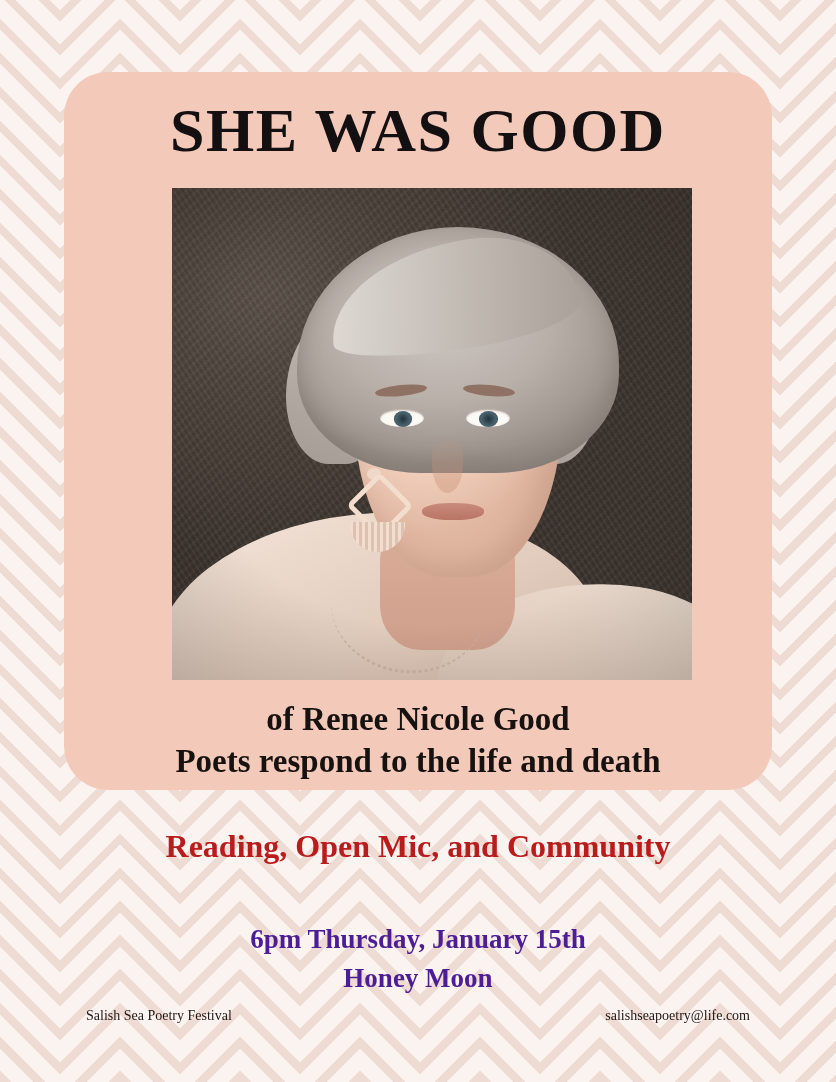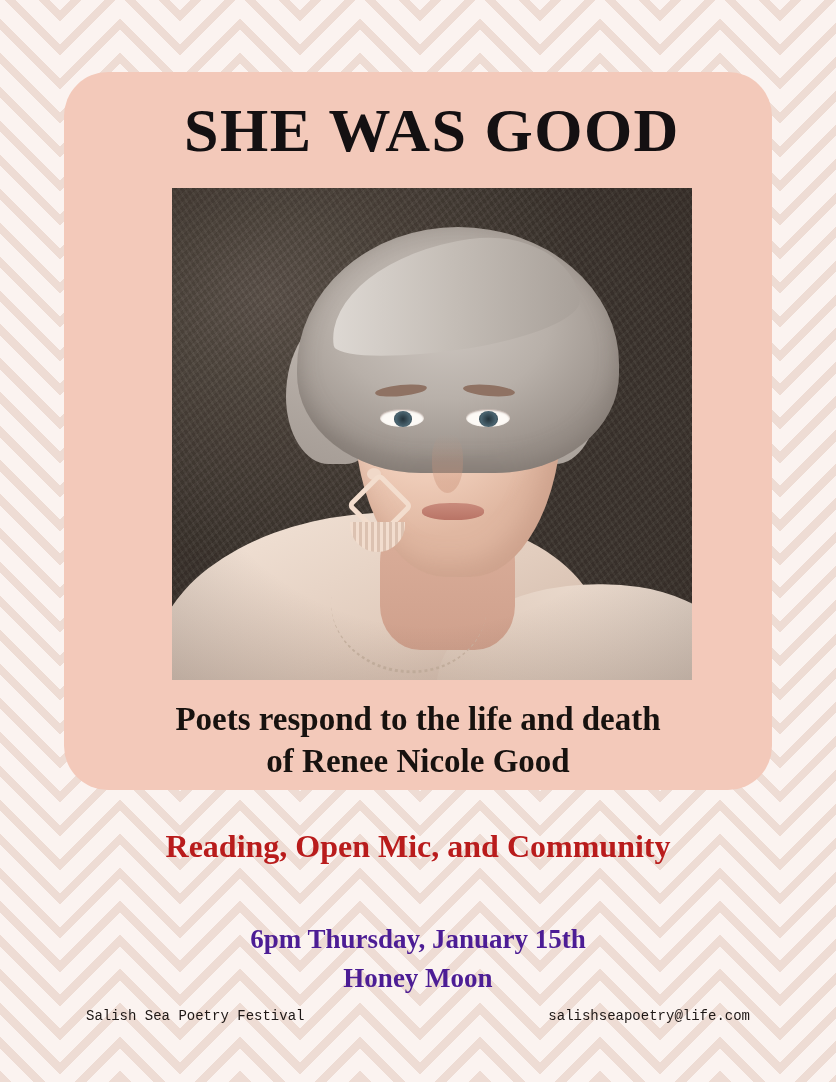--- a/index.html
+++ b/index.html
@@ -74,21 +74,20 @@
     top: 26px;
     left: 0;
     width: 100%;
     text-align: center;
     font-family: "Liberation Serif", serif;
     font-weight: 700;
     font-size: 62px;
     letter-spacing: 1.5px;
     color: #141012;
     line-height: 1.05;
-    margin-left: 14px;
   }
 
   .photo-frame {
     position: absolute;
     left: 108px;
     top: 116px;
     width: 520px;
     height: 492px;
     overflow: hidden;
     background: #cfc3b6;
@@ -139,21 +138,21 @@
 
   .footer {
     position: absolute;
     left: 0;
     width: 100%;
     top: 1008px;
     display: flex;
     justify-content: space-between;
     padding: 0 86px;
     box-sizing: border-box;
-    font-family: Liberation Mono, monospace;
+    font-family: Liberation Serif, serif;
     font-size: 14px;
     color: #1d1715;
   }
 
   
   .p-bg {
     position: absolute;
     inset: 0;
     background:
       radial-gradient(ellipse 60% 55% at 18% 22%, #5a5048 0%, #4a4139 45%, #3b332d 100%),
@@ -395,22 +394,22 @@
           <div class="bead"></div>
           <div class="diamond"></div>
           <div class="fringe"></div>
         </div>
         <div class="p-necklace"></div>
         <div class="p-vignette"></div>
       </div>
     </div>
 
     <div class="caption">
+      <div>of Renee Nicole Good</div>
       <div>Poets respond to the life  and death</div>
-      <div>of Renee Nicole Good</div>
     </div>
 
   </div>
 
   <div class="subhead">Reading, Open Mic, and Community</div>
 
   <div class="when">
     <div>6pm Thursday, January 15th</div>
     <div>Honey Moon</div>
   </div>

